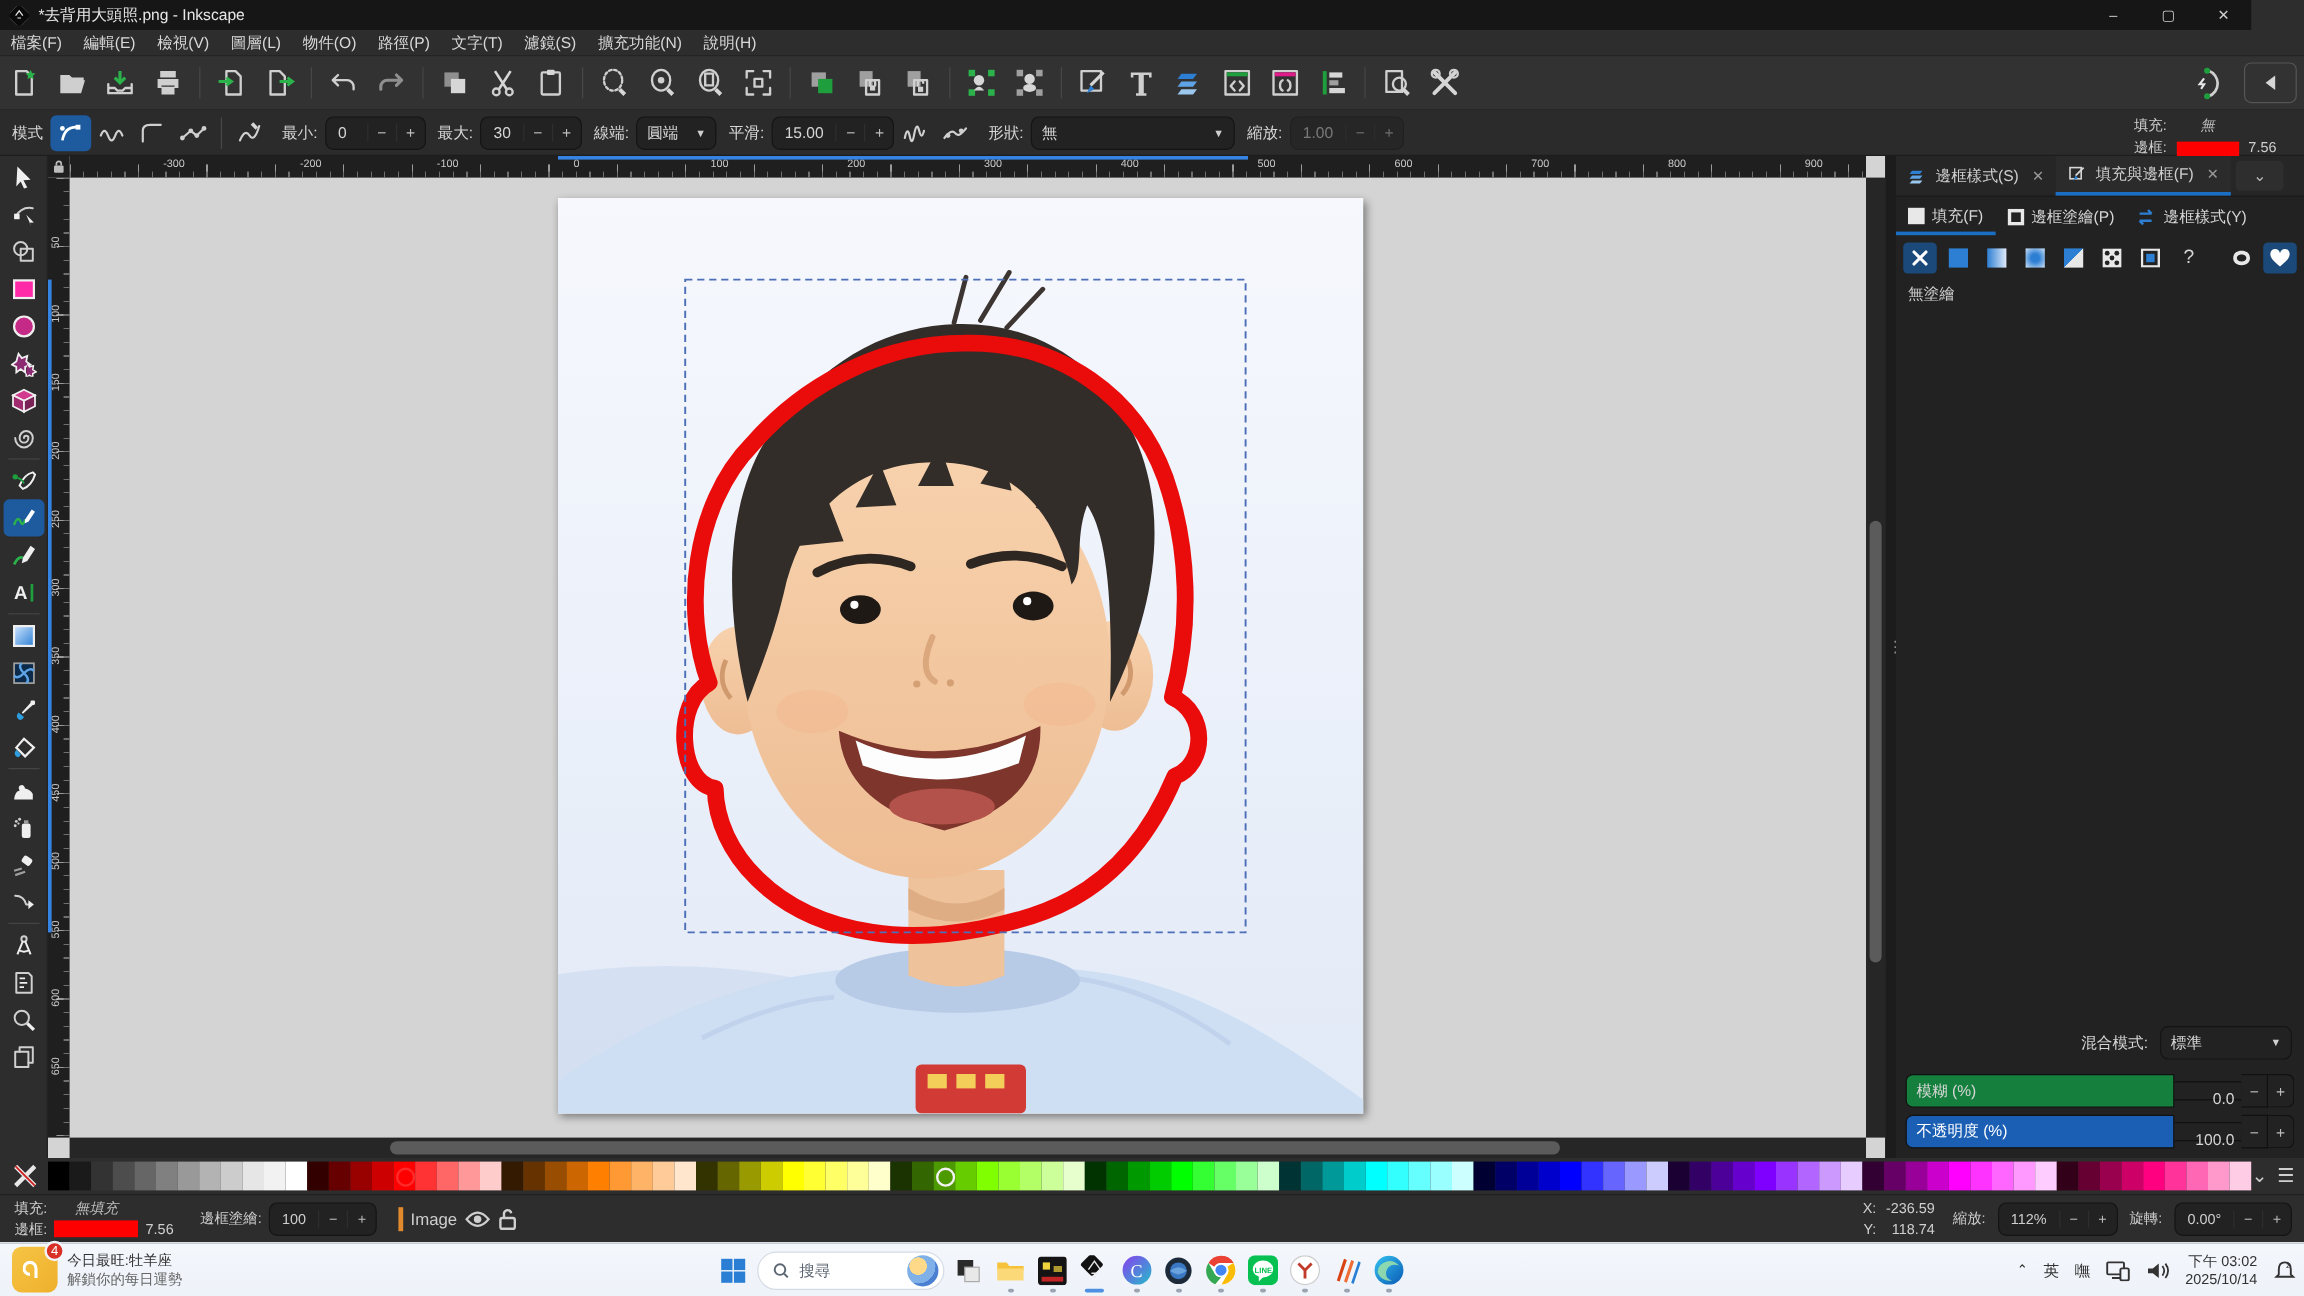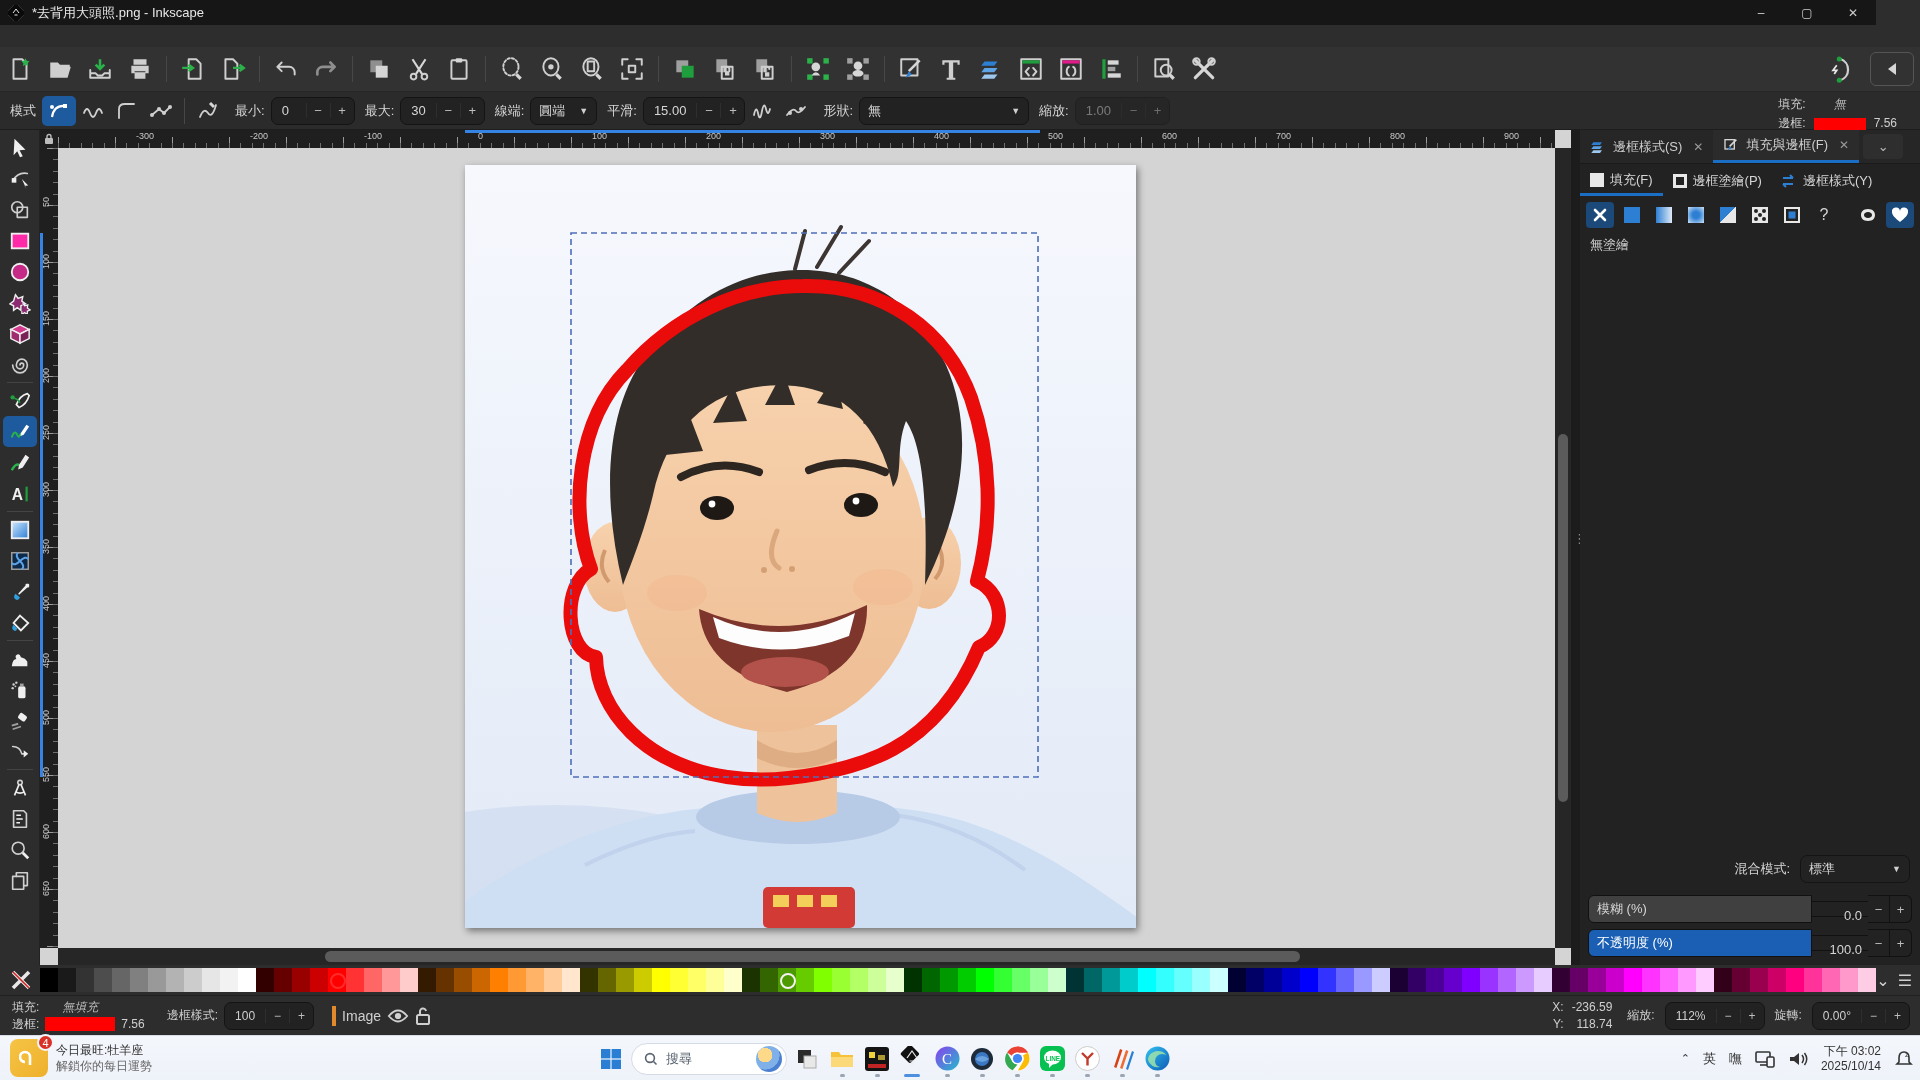--- a/index.html
+++ b/index.html
@@ -91,21 +91,21 @@
   .fs-tab { display:flex; align-items:center; gap:6px; padding:0 10px; }
   .fs-tab.active { border-bottom:3px solid #1a6fc4; }
   #paint-row { display:flex; align-items:center; gap:4px; padding:6px 6px 4px 6px; }
   .paintbtn { width:28px; height:26px; border-radius:4px; display:flex; align-items:center; justify-content:center; }
   .paintbtn.active { background:#1b4a7a; }
   .paint-sq { width:16px; height:16px; }
   #no-paint { padding:4px 10px; color:#cfcfcf; }
   #dock-bottom { position:absolute; left:0; bottom:8px; width:340px; }
   .blend-row { display:flex; justify-content:flex-end; align-items:center; gap:10px; padding:6px 10px; }
   .meter-row { display:flex; align-items:center; margin:6px 8px 0 8px; height:28px; }
-  .meter-label { flex:1; background:#404040; border:1px solid #111; border-radius:6px 0 0 6px; height:28px; display:flex; align-items:center; padding:0 8px; }
+  .meter-label { flex:1; background:#15803d; border:1px solid #111; border-radius:6px 0 0 6px; height:28px; display:flex; align-items:center; padding:0 8px; }
   .meter-label.filled { background:#1a5fb4; color:#fff; }
   .meter-val { width:56px; text-align:right; padding-right:6px; background:#222; height:16px; line-height:28px; border-top:1px solid #111; border-bottom:1px solid #111; }
   .meter-btn { width:22px; text-align:center; color:#bdbdbd; height:28px; line-height:28px; background:#222; border:1px solid #111; border-left:none; }
   .meter-btn:last-child { border-radius:0 6px 6px 0; }
 
   
   #palette { position:absolute; left:0; top:965px; width:1920px; height:30px; background:#2d2d2d; display:flex; align-items:center; }
   #pal-x { width:38px; height:26px; margin-left:2px; display:flex; align-items:center; justify-content:center; }
   #pal-swatches { display:flex; height:24px; }
   .pal-sw { width:18px; height:24px; position:relative; }
@@ -157,20 +157,32 @@
       <path d="M5,8 L8,4 L11,8 M6.5,10 L9.5,10" stroke="#e8e8e8" stroke-width="1" fill="none"></path>
     </svg>
     <span>*去背用大頭照.png - Inkscape</span>
     <div class="winbtns">
       <div class="winbtn">–</div>
       <div class="winbtn">▢</div>
       <div class="winbtn">✕</div>
     </div>
   </div>
 
+  <div id="menubar">
+    <div class="menu-item">檔案(F)</div>
+      <div class="menu-item">編輯(E)</div>
+      <div class="menu-item">檢視(V)</div>
+      <div class="menu-item">圖層(L)</div>
+      <div class="menu-item">物件(O)</div>
+      <div class="menu-item">路徑(P)</div>
+      <div class="menu-item">文字(T)</div>
+      <div class="menu-item">濾鏡(S)</div>
+      <div class="menu-item">擴充功能(N)</div>
+      <div class="menu-item">說明(H)</div>
+  </div>
 
   <div id="cmdbar">
     <div class="tbtn">
         <svg width="26" height="26" viewBox="0 0 24 24">
           <path class="icon-stroke" d="M6,3 h8 l4,4 v14 h-12 z" fill="#cfcfcf"></path>
           <path d="M17,2 l1.2,2.4 2.6,.4 -1.9,1.8 .5,2.6 -2.4,-1.2 -2.3,1.2 .4,-2.6 -1.9,-1.8 2.6,-.4 z" fill="#2bb24a"></path>
         </svg>
       </div>
     <div class="tbtn">
         <svg width="26" height="26" viewBox="0 0 24 24">
@@ -1000,21 +1012,21 @@
             <td></td>
     </tr>
           <tr>
       <td>邊框:</td>
       <td><span class="sw-red" style="width:70px; height:14px;"></span></td>
       <td>7.56</td>
     </tr>
         </tbody>
       </table>
     <div class="sb-group">
-      <span>邊框樣式:</span>
+      <span>邊框塗繪:</span>
       <div class="spin">
           <span class="val">100</span>
           <span class="sbtn">−</span>
           <span class="sbtn">+</span>
         </div>
     </div>
     <div class="sb-group">
       <div style="width:4px; height:20px; background:#e08a2d;"></div>
       <span style="font-size:14px;">Image</span>
       <svg width="22" height="18" viewBox="0 0 24 18">

